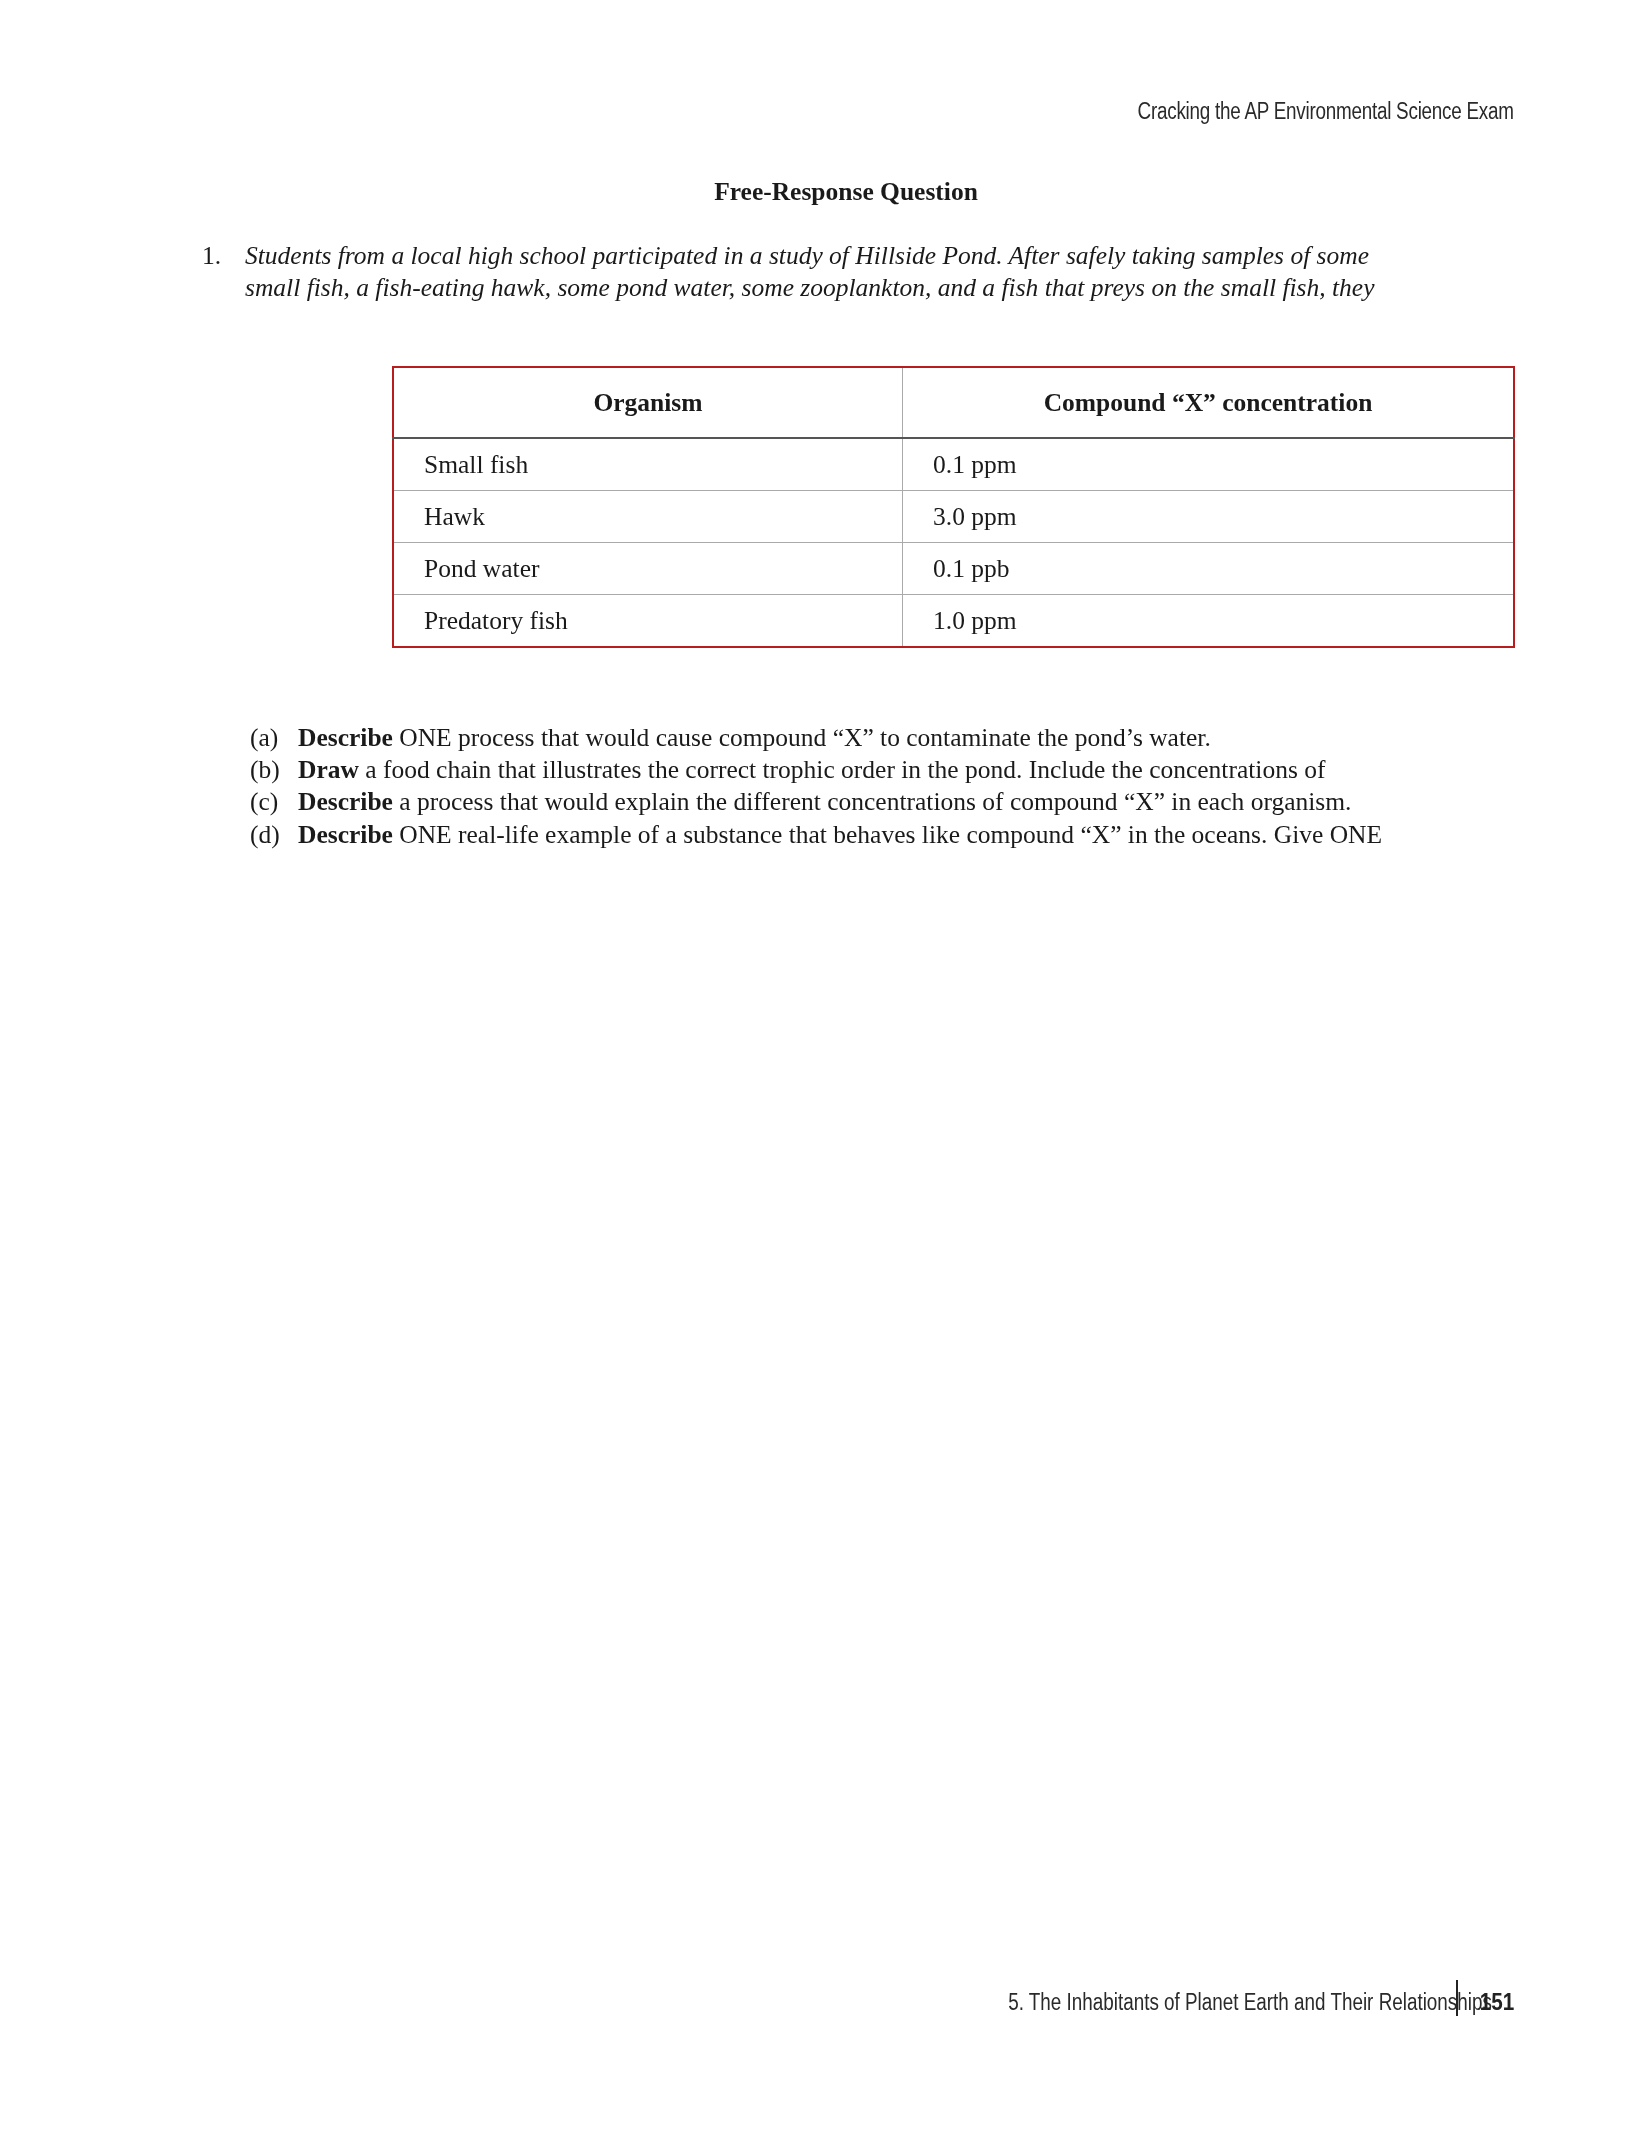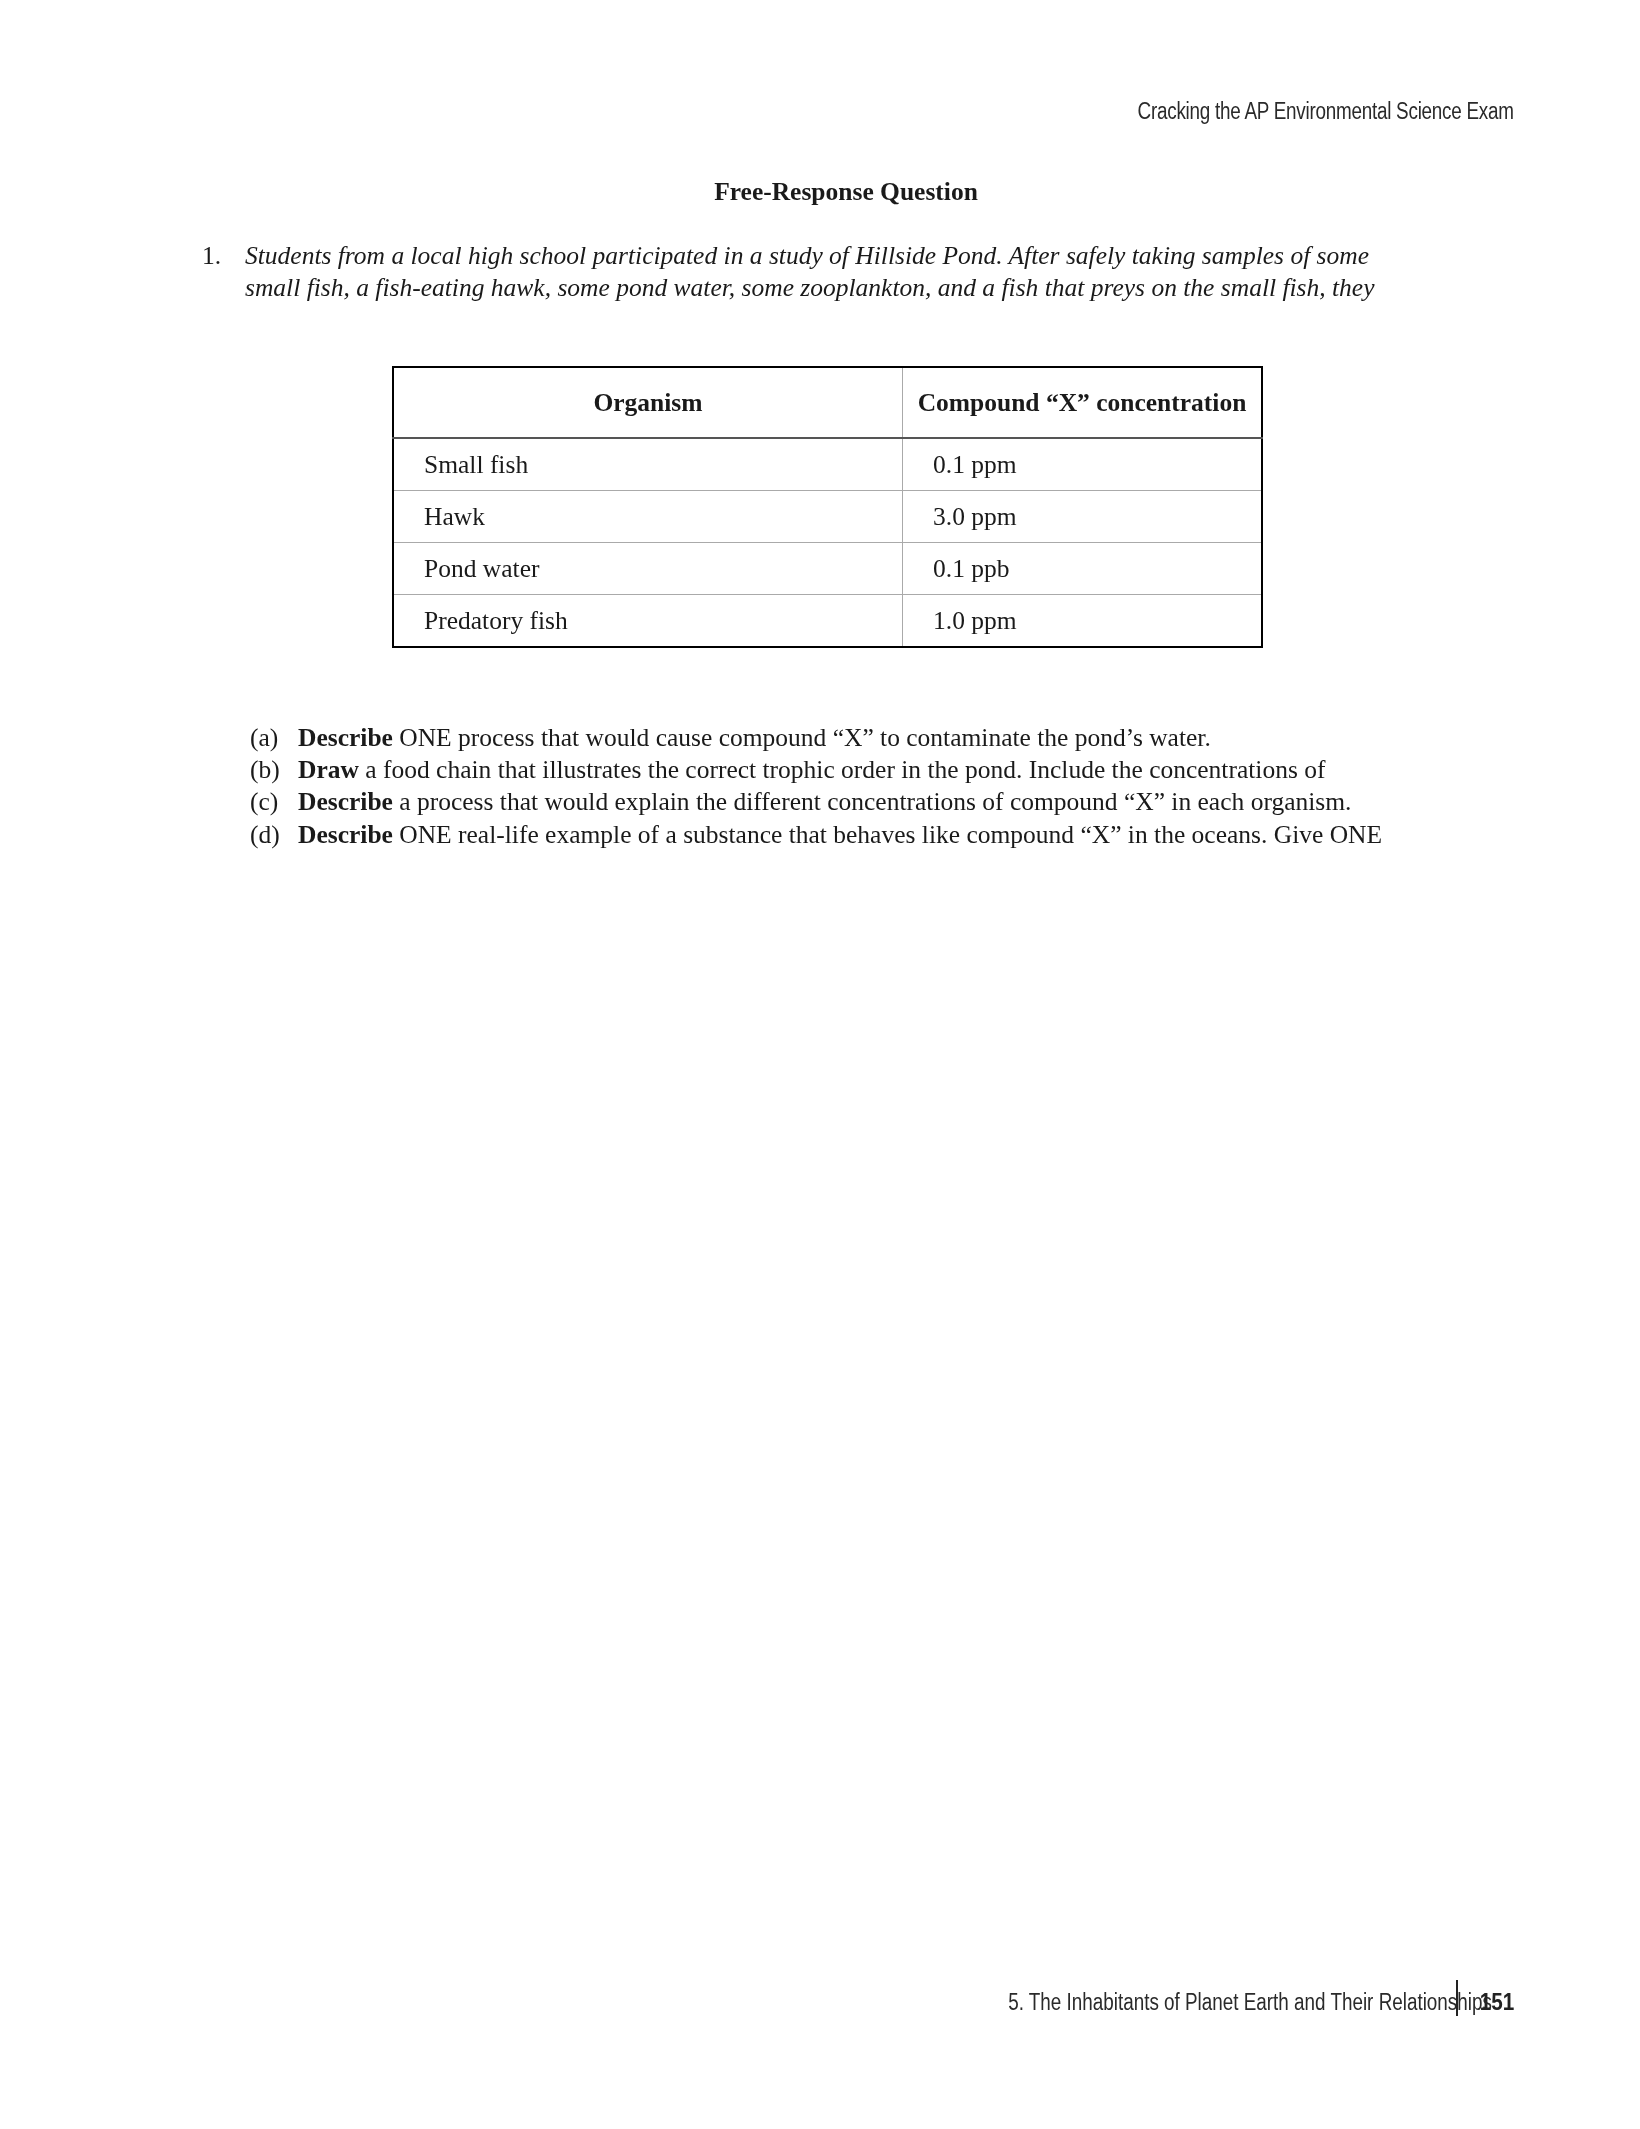--- a/index.html
+++ b/index.html
@@ -17,23 +17,23 @@
     .section-title {
       position: absolute; left: 0; width: 1692px; top: 177px;
       text-align: center; font-weight: bold; font-size: 25.5px;
     }
 
     .question { position: absolute; left: 202px; top: 240px; width: 1260px; font-size: 25.5px; line-height: 32.2px; }
     .question .num { position: absolute; left: 0; top: 0; }
     .question .stem { margin-left: 43px; font-style: italic; }
 
     .data-table {
-      position: absolute; left: 392px; top: 366px; width: 871px;
+      position: absolute; left: 392px; top: 366px; width: 1123px;
       border-collapse: collapse; font-size: 25.5px;
-      border: 2px solid #000000;
+      border: 2px solid #b91c1c;
     }
     .data-table th, .data-table td { text-align: left; padding: 0 0 0 30px; }
     .data-table th {
       height: 69px; text-align: center; font-weight: bold; padding: 0;
       border-bottom: 2px solid #555;
     }
     .data-table td { height: 51px; border-top: 1.5px solid #aaa; }
     .data-table tr:first-child + tr td { border-top: none; }
     .data-table .col1 { width: 478px; border-right: 1.5px solid #aaa; }
 

